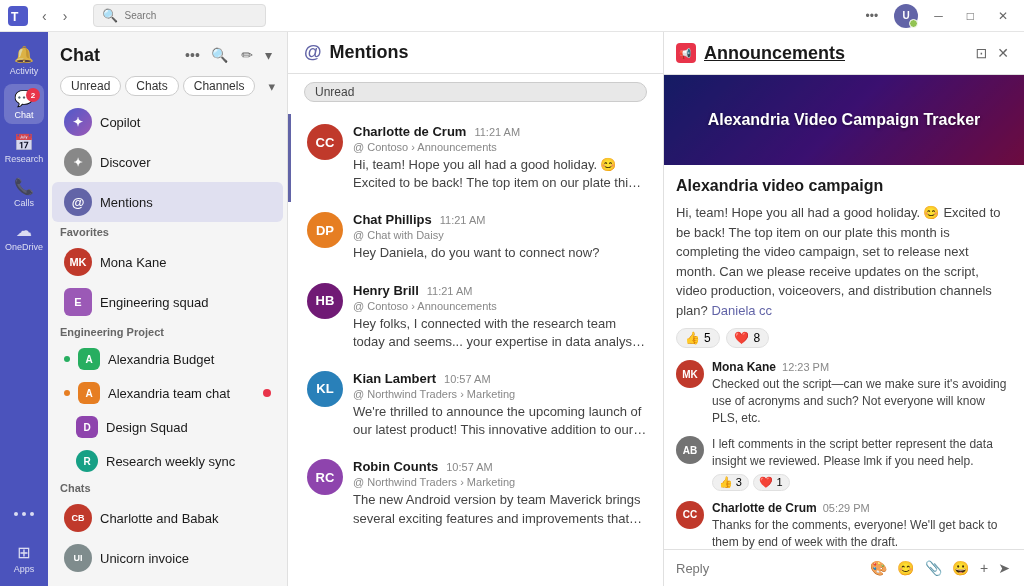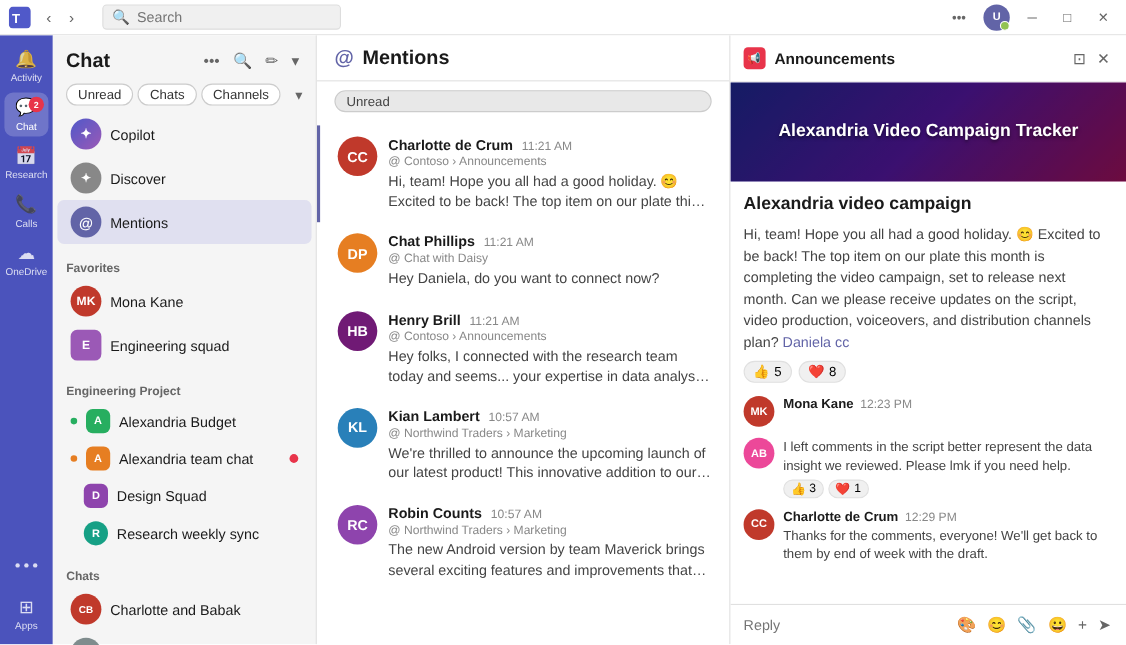--- a/index.html
+++ b/index.html
@@ -16,21 +16,21 @@
       flex-shrink: 0;
     }
     .title-bar-left { display: flex; align-items: center; gap: 8px; }
     .title-bar-nav { display: flex; gap: 4px; }
     .nav-btn { background: none; border: none; cursor: pointer; color: #666; font-size: 14px; padding: 2px 6px; border-radius: 4px; }
     .search-bar {
       flex: 1; max-width: 320px; margin: 0 12px;
       background: #f0f0f0; border: 1px solid #ddd; border-radius: 4px;
       display: flex; align-items: center; padding: 3px 8px; gap: 6px;
     }
-    .search-bar input { background: none; border: none; outline: none; font-size: 13px; color: #404040; width: 100%; }
+    .search-bar input { background: none; border: none; outline: none; font-size: 10px; color: #404040; width: 100%; }
     .title-bar-right { display: flex; align-items: center; gap: 8px; }
     .win-btn { background: none; border: none; cursor: pointer; font-size: 12px; padding: 4px 8px; color: #666; }
     .avatar-sm { width: 24px; height: 24px; border-radius: 50%; background: #6264a7; display: flex; align-items: center; justify-content: center; color: #fff; font-size: 10px; font-weight: 600; position: relative; }
     .avatar-online::after { content: ''; position: absolute; bottom: 0; right: 0; width: 7px; height: 7px; border-radius: 50%; background: #92c353; border: 1px solid #fff; }
 
     .app-body { display: flex; flex: 1; overflow: hidden; }
 
     
     .icon-sidebar {
       width: 48px; background: #4b53bc; display: flex; flex-direction: column; align-items: center;
@@ -54,21 +54,21 @@
     .icon-btn { background: none; border: none; cursor: pointer; color: #666; font-size: 14px; padding: 3px; border-radius: 4px; }
 
     .filter-tabs { display: flex; align-items: center; gap: 4px; padding: 4px 12px 6px; }
     .filter-tab { background: #fff; border: 1px solid #ccc; border-radius: 12px; padding: 2px 10px; font-size: 12px; cursor: pointer; color: #333; }
     .filter-chevron { margin-left: auto; cursor: pointer; color: #666; }
 
     .chat-list { flex: 1; overflow-y: auto; }
     .chat-list::-webkit-scrollbar { width: 4px; }
     .chat-list::-webkit-scrollbar-thumb { background: #ccc; border-radius: 2px; }
 
-    .section-label { font-size: 11px; color: #666; padding: 16px 12px 4px; font-weight: 600; }
+    .section-label { font-size: 11px; color: #666; padding: 4px 12px 4px; font-weight: 600; }
     .chat-item {
       display: flex; align-items: center; gap: 8px; padding: 6px 12px;
       cursor: pointer; border-radius: 6px; margin: 0 4px;
     }
     .chat-item.active { background: #e0e0f0; }
     .chat-item-avatar { width: 28px; height: 28px; border-radius: 50%; flex-shrink: 0; display: flex; align-items: center; justify-content: center; font-size: 11px; font-weight: 600; color: #fff; }
     .chat-item-name { font-size: 13px; color: #1a1a1a; font-weight: 500; flex: 1; white-space: nowrap; overflow: hidden; text-overflow: ellipsis; }
     .chat-item-badge { width: 8px; height: 8px; border-radius: 50%; background: #e8344a; flex-shrink: 0; }
     .team-icon { width: 28px; height: 28px; border-radius: 6px; flex-shrink: 0; display: flex; align-items: center; justify-content: center; font-size: 11px; color: #fff; font-weight: 700; }
 
@@ -92,21 +92,21 @@
     .msg-header { display: flex; align-items: baseline; gap: 8px; margin-bottom: 2px; }
     .msg-sender { font-size: 13px; font-weight: 600; color: #1a1a1a; }
     .msg-time { font-size: 11px; color: #888; }
     .msg-channel { font-size: 11px; color: #888; margin-bottom: 3px; }
     .msg-text { font-size: 13px; color: #444; line-height: 1.4; display: -webkit-box; -webkit-line-clamp: 2; -webkit-box-orient: vertical; overflow: hidden; }
 
     
     .right-panel { width: 360px; display: flex; flex-direction: column; flex-shrink: 0; overflow: hidden; }
     .right-header { display: flex; align-items: center; gap: 8px; padding: 10px 12px; border-bottom: 1px solid #e0e0e0; flex-shrink: 0; }
     .right-header-icon { width: 20px; height: 20px; background: #e8344a; border-radius: 4px; display: flex; align-items: center; justify-content: center; color: #fff; font-size: 10px; font-weight: 700; }
-    .right-title { font-size: 14px; font-weight: 600; color: #1a1a1a; flex: 1; }
+    .right-title { font-size: 18px; font-weight: 600; color: #1a1a1a; flex: 1; text-decoration: underline; }
     .right-header-actions { display: flex; gap: 4px; }
 
     .ann-banner { height: 90px; background: linear-gradient(135deg, #1a237e 0%, #4a148c 50%, #880e4f 100%); display: flex; align-items: center; justify-content: center; flex-shrink: 0; position: relative; overflow: hidden; }
     .ann-banner-text { color: #fff; font-size: 16px; font-weight: 700; text-align: right; z-index: 1; padding: 0 16px; text-shadow: 0 1px 3px rgba(0,0,0,0.5); }
     .ann-banner-overlay { position: absolute; inset: 0; background: rgba(0,0,0,0.2); }
 
     .ann-body { flex: 1; overflow-y: auto; padding: 12px; }
     .ann-body::-webkit-scrollbar { width: 4px; }
     .ann-body::-webkit-scrollbar-thumb { background: #ccc; border-radius: 2px; }
 
@@ -386,46 +386,47 @@
 
       <div class="reply-thread">
 
         <div class="reply-item">
           <div class="reply-avatar" style="background:#c0392b;">MK</div>
           <div class="reply-content">
             <div class="reply-header">
               <span class="reply-sender">Mona Kane</span>
               <span class="reply-time">12:23 PM</span>
             </div>
+            <div class="reply-text">Checked out the script—can we make sure it's avoiding use of acronyms and such? Not everyone will know PLS, etc.</div>
           </div>
         </div>
 
         <div class="reply-item">
-          <div class="reply-avatar" style="background:#ec4899;">AB</div>
+          <div class="reply-avatar" style="background:#737373;">AB</div>
           <div class="reply-content">
             <div class="reply-text">I left comments in the script better represent the data insight we reviewed. Please lmk if you need help.</div>
             <div class="reply-reactions">
               <div class="reply-reaction">
                 <span>👍</span>
                 <span>3</span>
               </div>
               <div class="reply-reaction">
                 <span>❤️</span>
                 <span>1</span>
               </div>
             </div>
           </div>
         </div>
 
         <div class="reply-item">
           <div class="reply-avatar" style="background:#c0392b;">CC</div>
           <div class="reply-content">
             <div class="reply-header">
               <span class="reply-sender">Charlotte de Crum</span>
-              <span class="reply-time">12:29 PM</span>
+              <span class="reply-time">05:29 PM</span>
             </div>
             <div class="reply-text">Thanks for the comments, everyone! We'll get back to them by end of week with the draft.</div>
           </div>
         </div>
 
       </div>
     </div>
 
     <div class="reply-box">
       <input class="reply-input" type="text" placeholder="Reply" style="">

